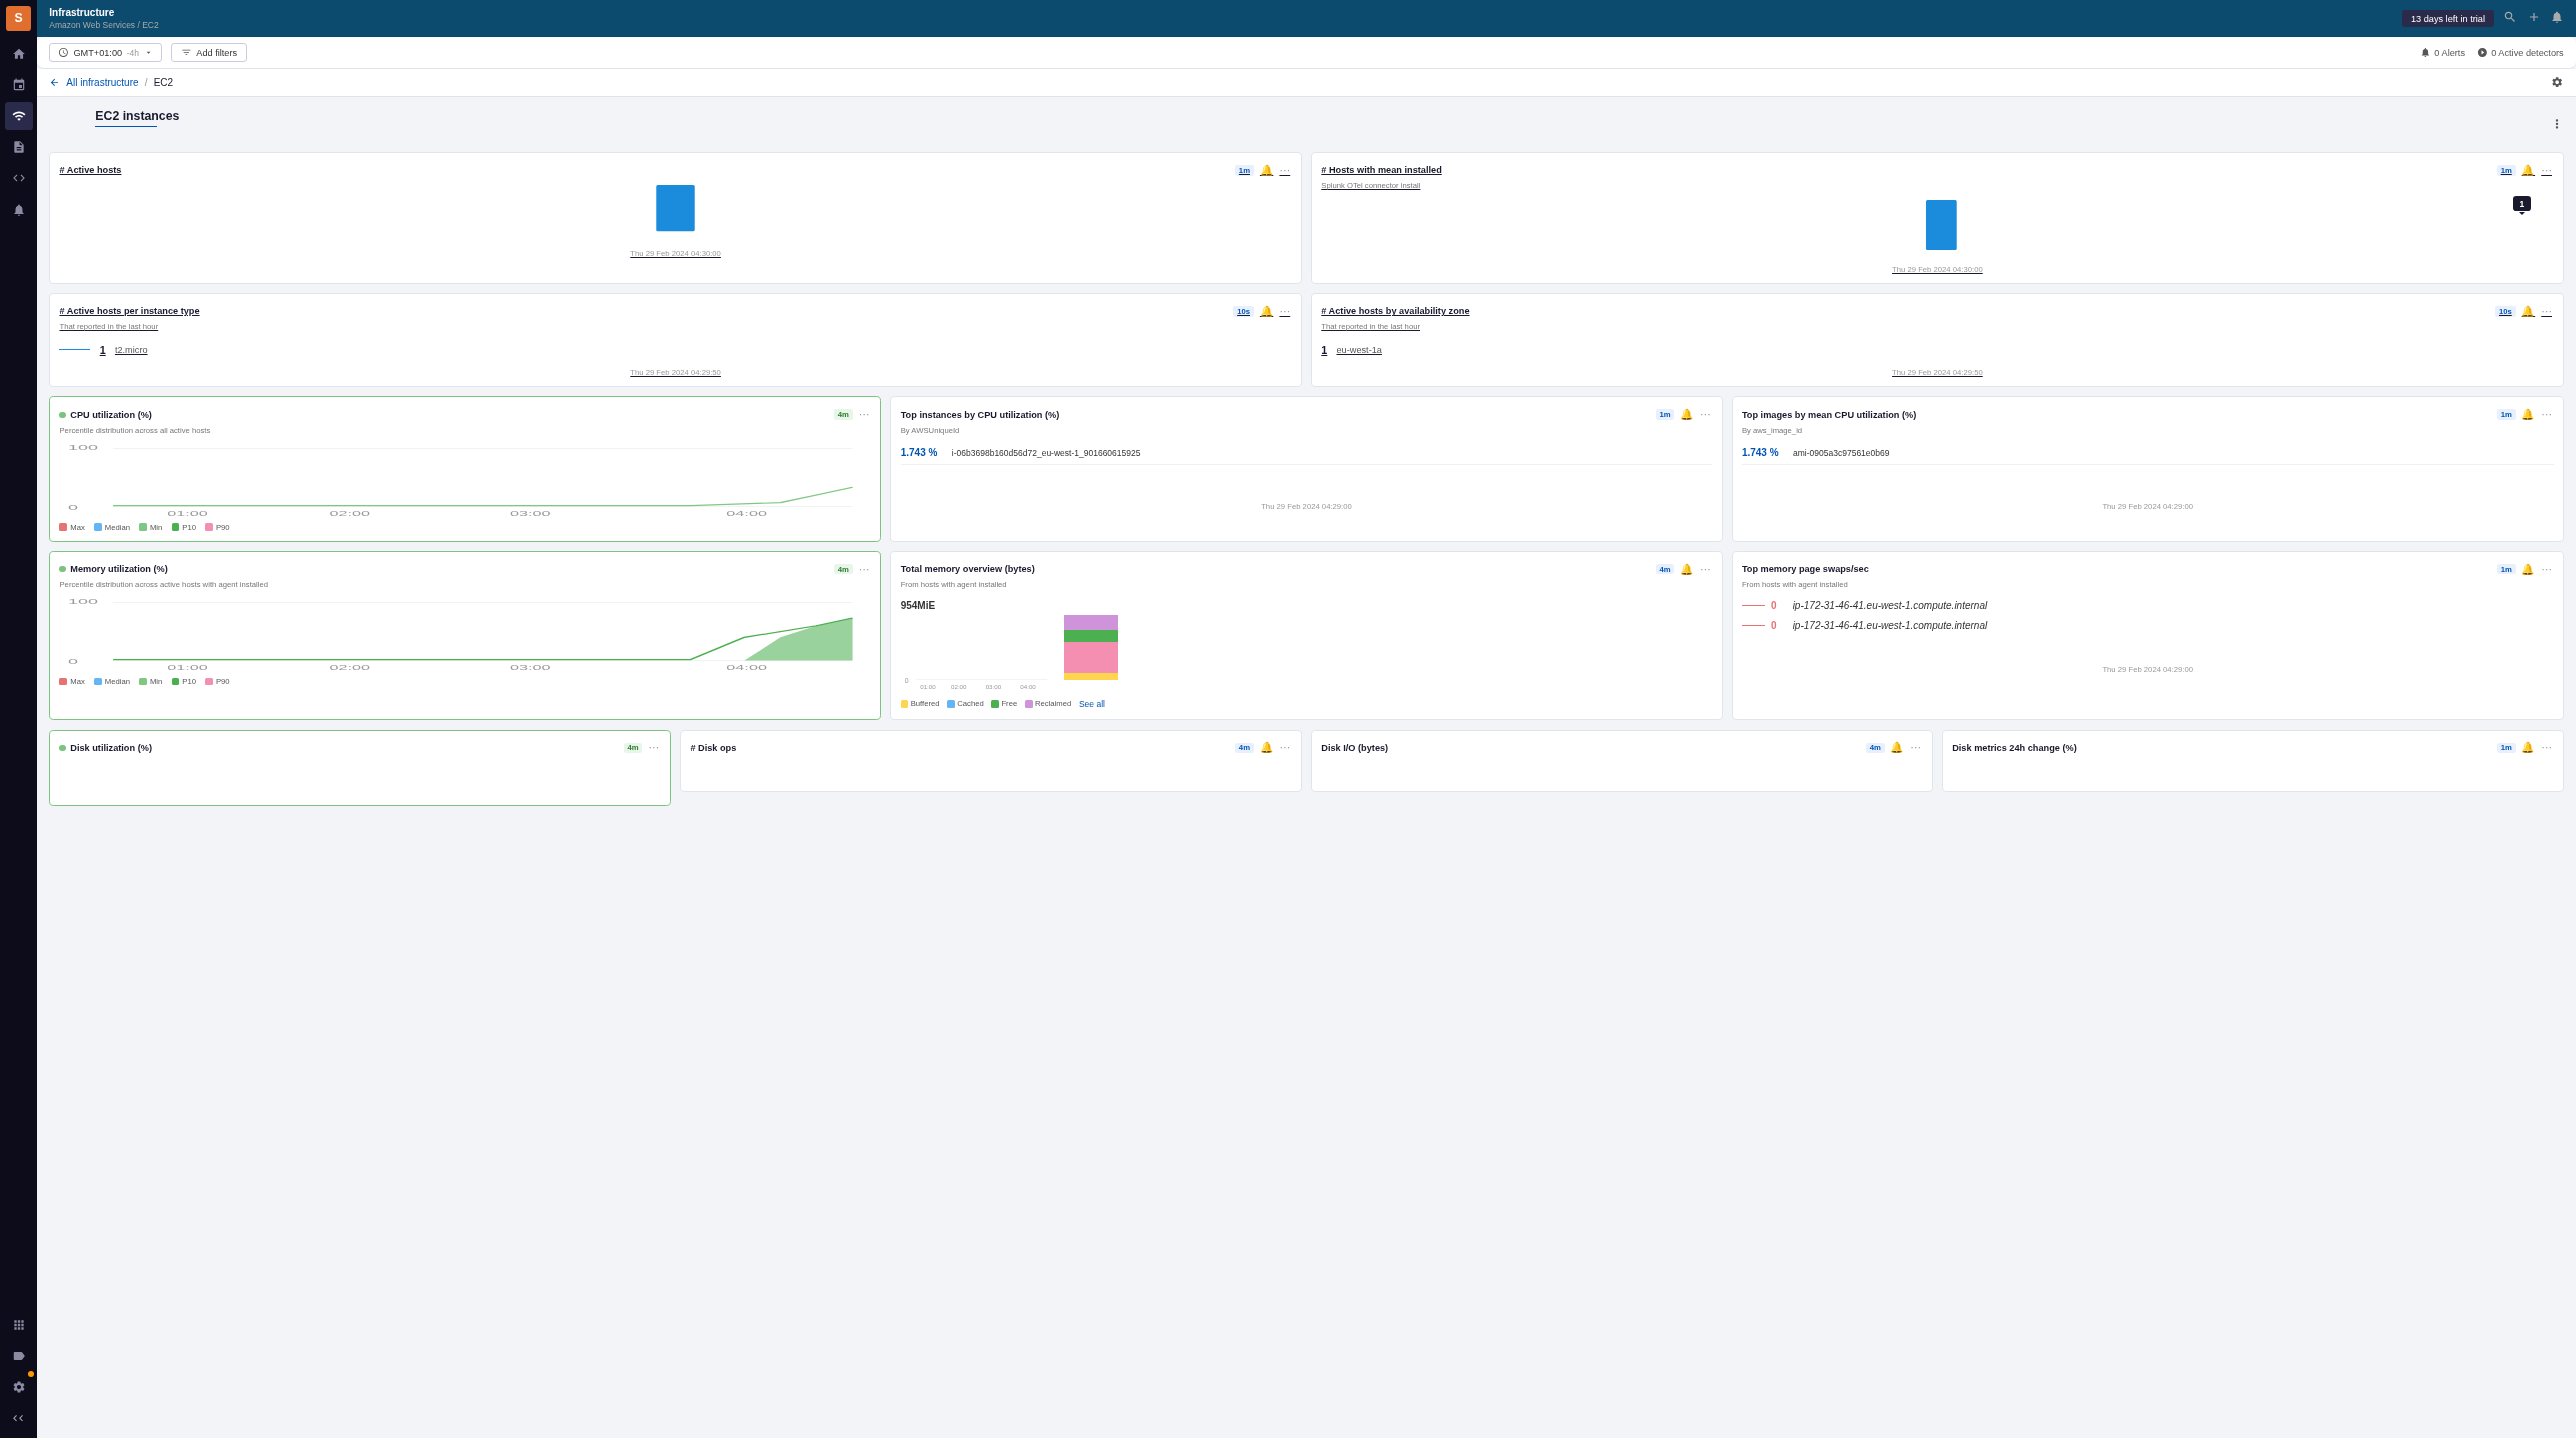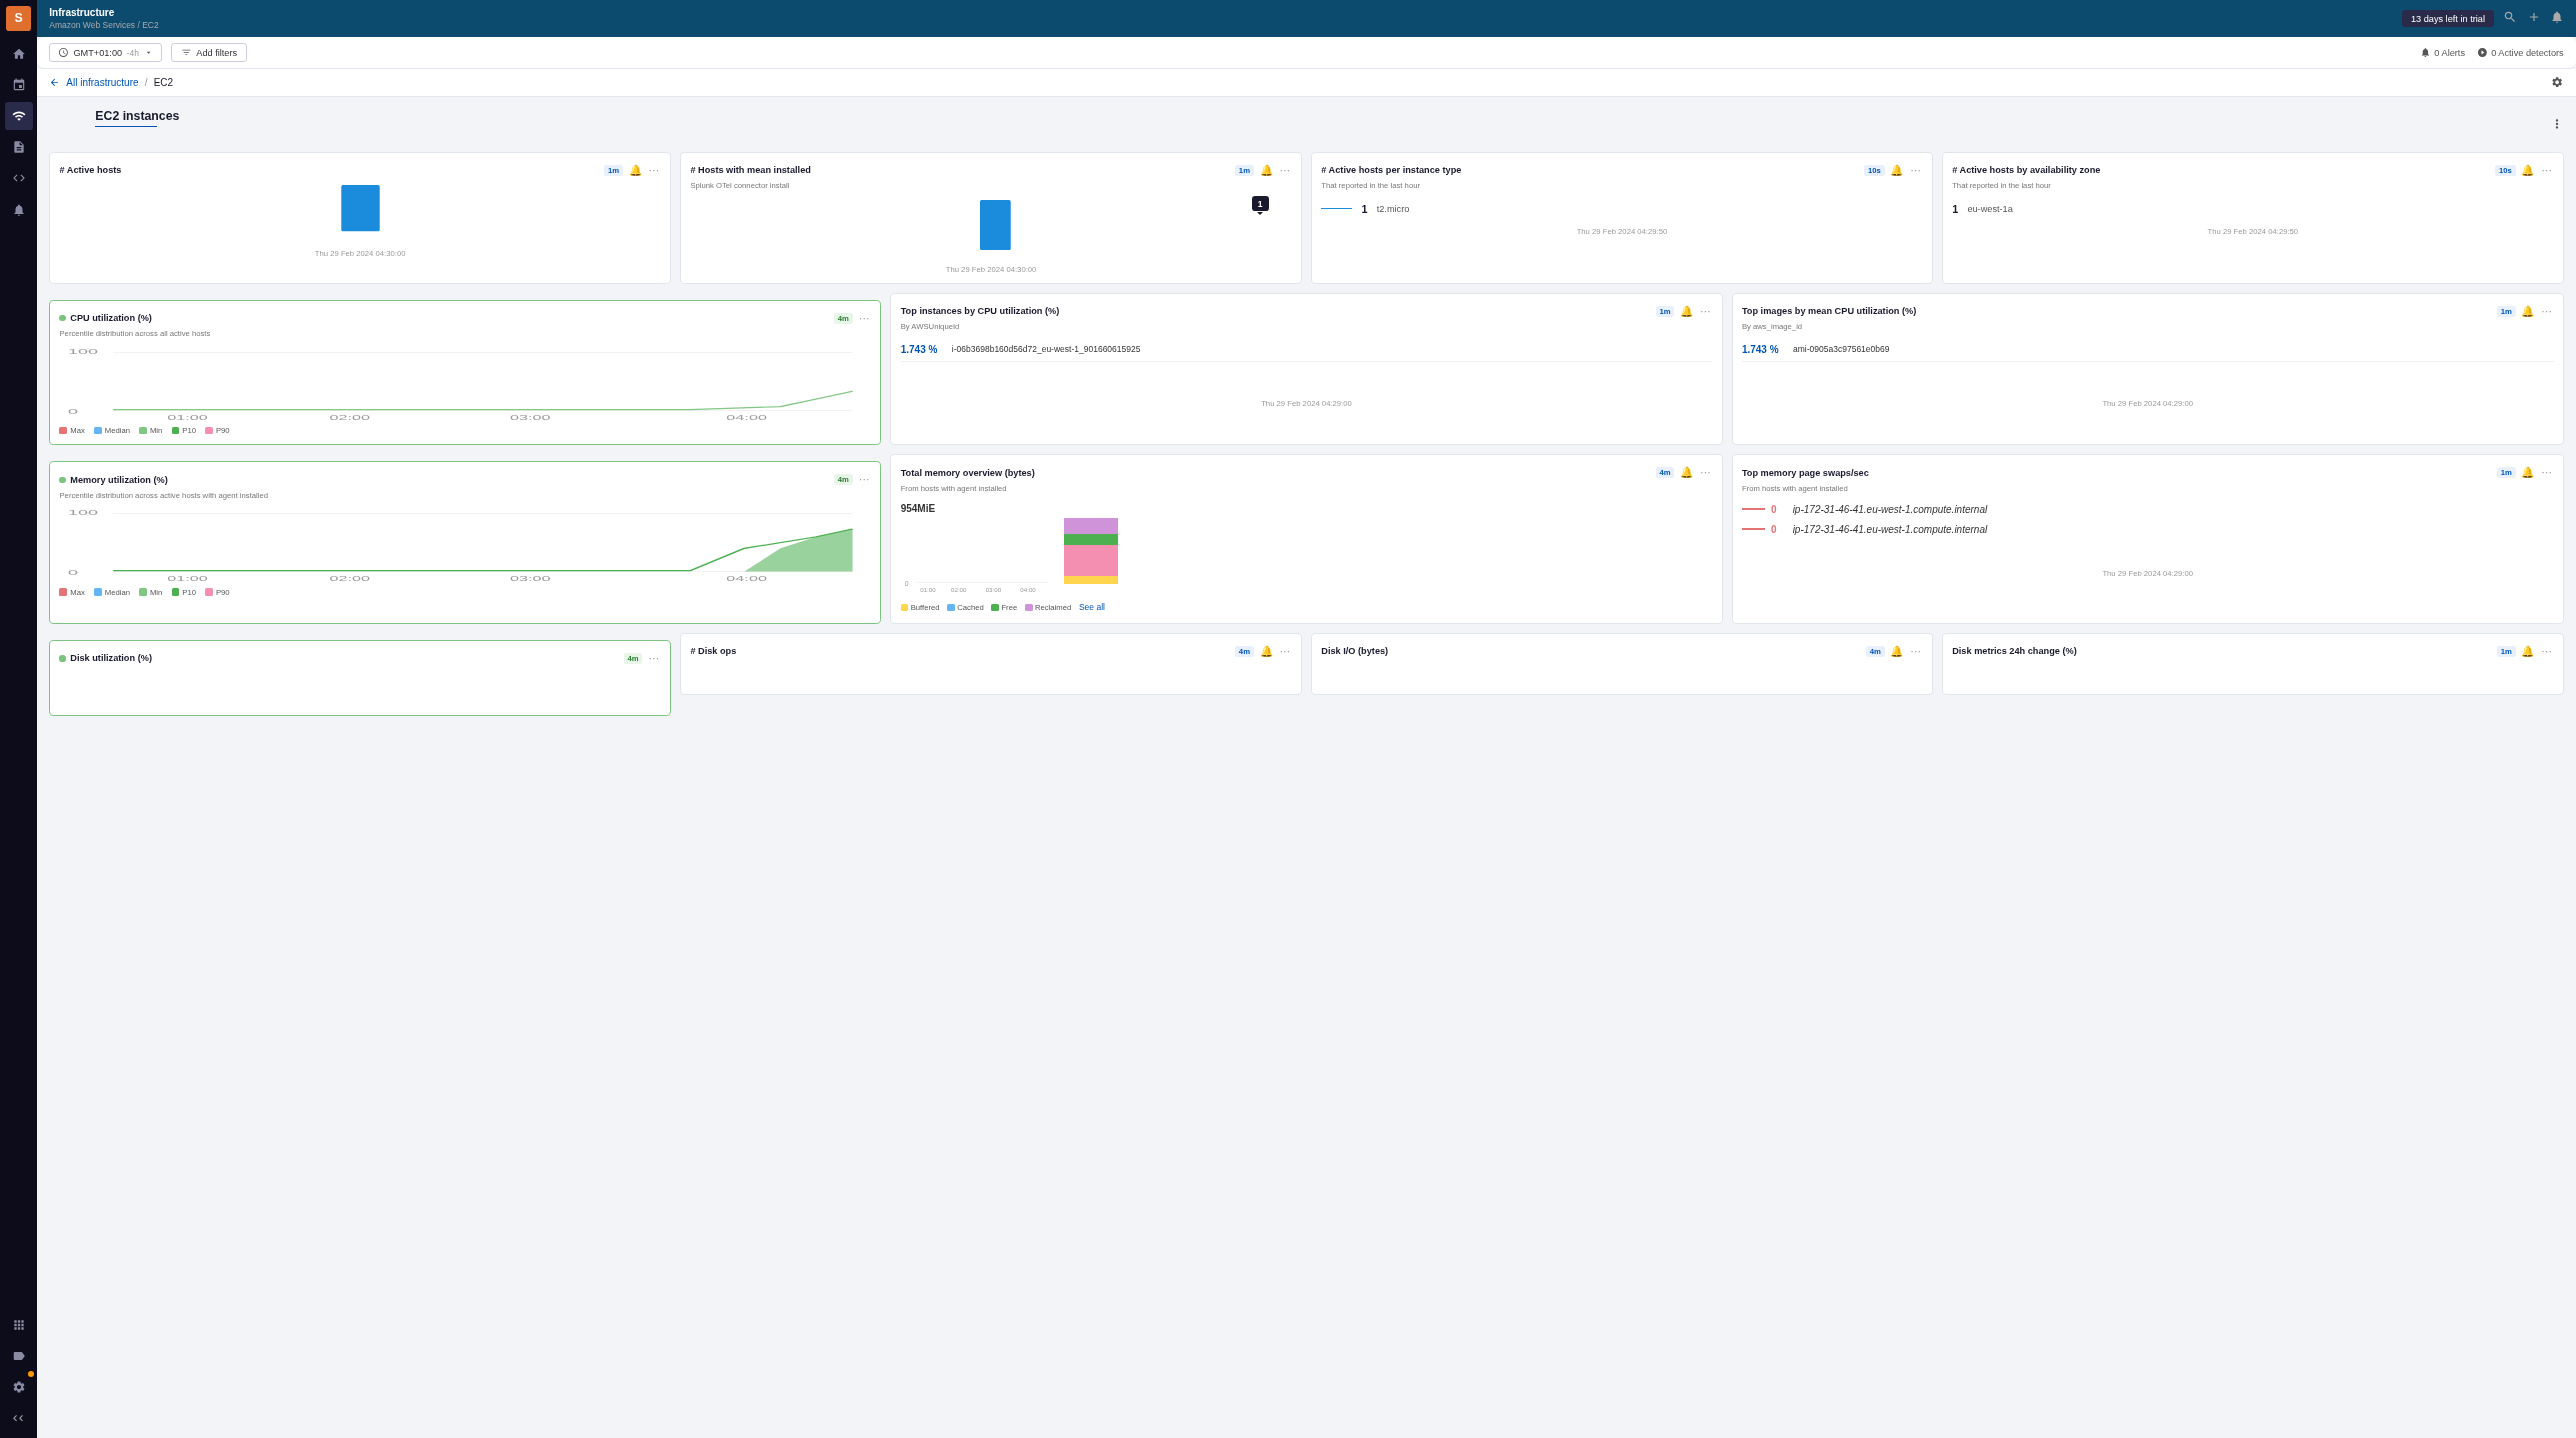--- a/index.html
+++ b/index.html
@@ -34,26 +34,26 @@
     .nav-breadcrumb a { color: #0055b3; text-decoration: none; }
     .nav-breadcrumb .sep { color: #999; }
     .settings-icon-right { margin-left: auto; cursor: pointer; color: #555; }
 
     
     .main-content { padding: 12.3px; }
     .section-title { font-size: 12.3px; font-weight: 600; color: #1a1a2e; margin-bottom: 3.1px; }
     .section-divider { border: none; border-bottom: 1.5px solid #0055b3; width: 62px; margin-bottom: 12.3px; }
 
     
-    .card-grid-4 { display: grid; grid-template-columns: repeat(4, 1fr); gap: 9.2px; margin-bottom: 9.2px; }
+    .card-grid-4 { display: grid; grid-template-columns: repeat(2, 1fr); gap: 9.2px; margin-bottom: 9.2px; text-decoration: underline; }
     .card-grid-3 { display: grid; grid-template-columns: repeat(3, 1fr); gap: 9.2px; margin-bottom: 9.2px; }
     .card-grid-3-bottom { display: grid; grid-template-columns: repeat(4, 1fr); gap: 9.2px; margin-bottom: 9.2px; }
 
     .card { background: #fff; border-radius: 4.6px; border: 0.8px solid #e0e4eb; padding: 9.2px; position: relative; }
-    .card.highlighted { border: 1.5px solid #7bc47f; margin-top: 7px; }
+    .card.highlighted { border: 1.5px solid #7bc47f; }
     .card-header { display: flex; align-items: center; gap: 4.6px; margin-bottom: 3.1px; }
     .card-title { font-size: 9.2px; font-weight: 600; color: #1a1a2e; flex: 1; }
     .card-badge { background: #e8f0fe; color: #0055b3; border-radius: 2.3px; padding: 0.8px 3.8px; font-size: 7.7px; font-weight: 600; }
     .card-badge-green { background: #e8f5e9; color: #2e7d32; }
     .card-subtitle { font-size: 7.7px; color: #777; margin-bottom: 6.2px; }
     .card-footer { font-size: 7.7px; color: #999; margin-top: 6.2px; text-align: center; }
     .card-actions { display: flex; align-items: center; gap: 3.1px; }
     .card-action-btn { background: none; border: none; color: #999; cursor: pointer; font-size: 10.8px; padding: 1.5px; }
     .card-dot-green { width: 6.2px; height: 6.2px; border-radius: 50%; background: #7bc47f; }
     .big-number-chart { display: flex; align-items: center; justify-content: center; height: 62px; }

